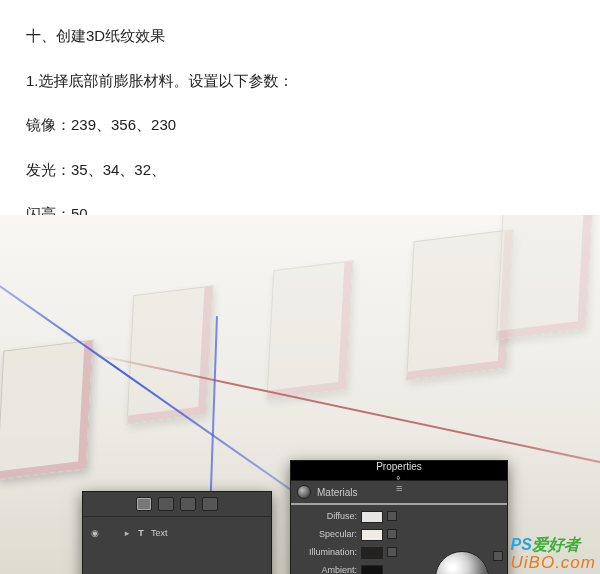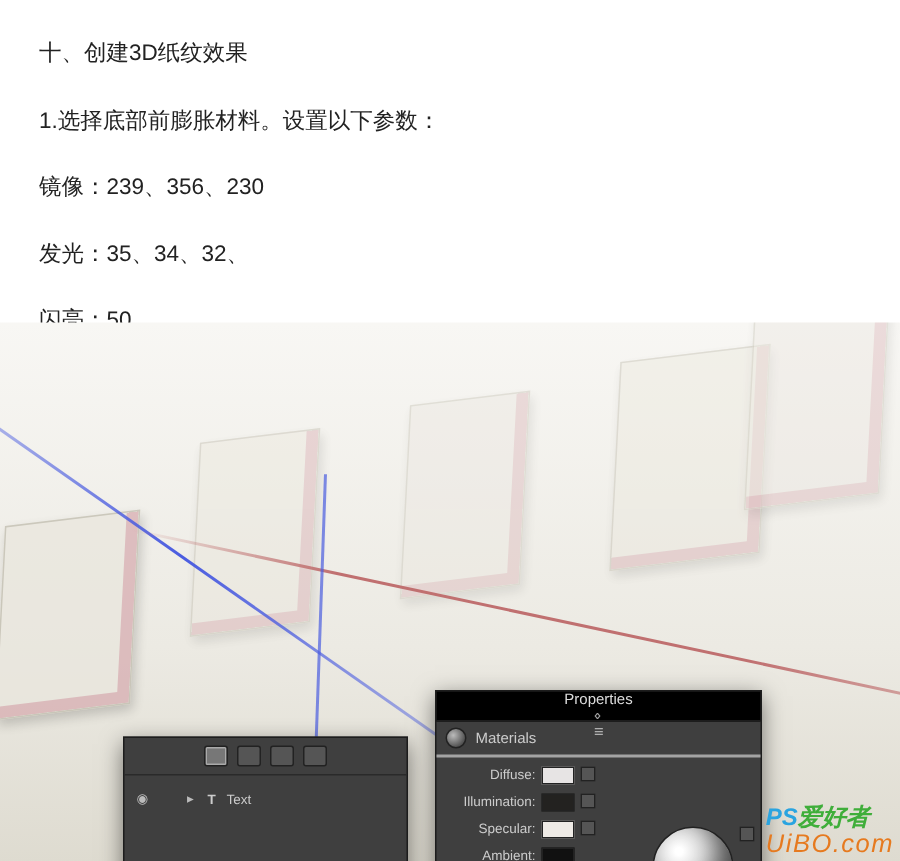--- a/index.html
+++ b/index.html
@@ -121,27 +121,27 @@
     </div>
     <div class="props-body" style="position:relative;">
       <div class="preview-ball"></div>
       <div class="preview-fold"></div>
       <div class="swatch-row">
         <span class="lbl">Diffuse:</span>
         <span class="sw d"></span>
         <span class="fold-ic"></span>
       </div>
       <div class="swatch-row">
-        <span class="lbl">Illumination:</span>
-        <span class="sw i"></span>
+        <span class="lbl">Specular:</span>
+        <span class="sw s"></span>
         <span class="fold-ic"></span>
       </div>
       <div class="swatch-row">
-        <span class="lbl">Specular:</span>
-        <span class="sw s"></span>
+        <span class="lbl">Illumination:</span>
+        <span class="sw i"></span>
         <span class="fold-ic"></span>
       </div>
       <div class="swatch-row">
         <span class="lbl">Ambient:</span>
         <span class="sw a"></span>
       </div>
 
     </div>
 
   </div>

